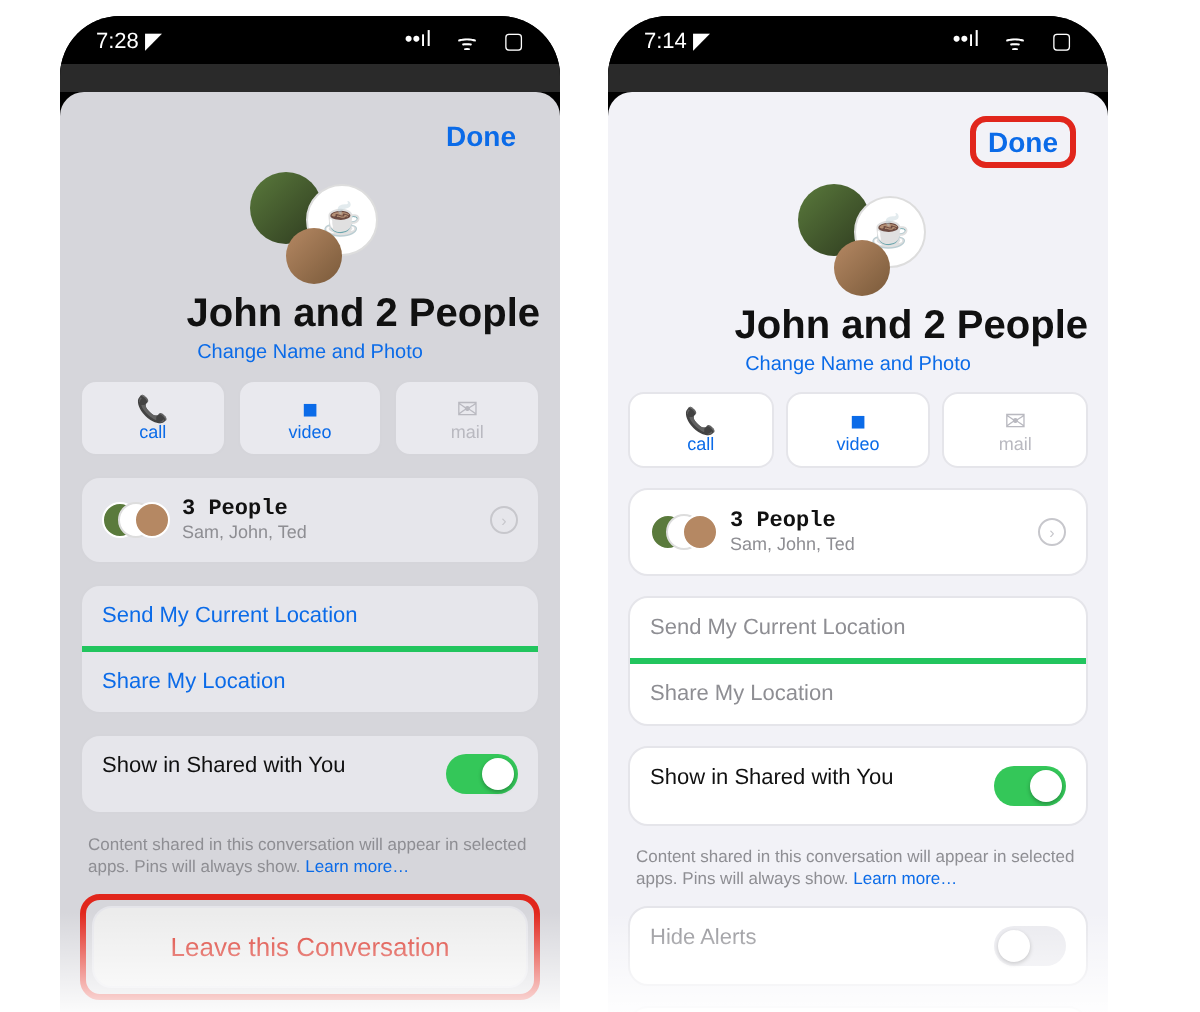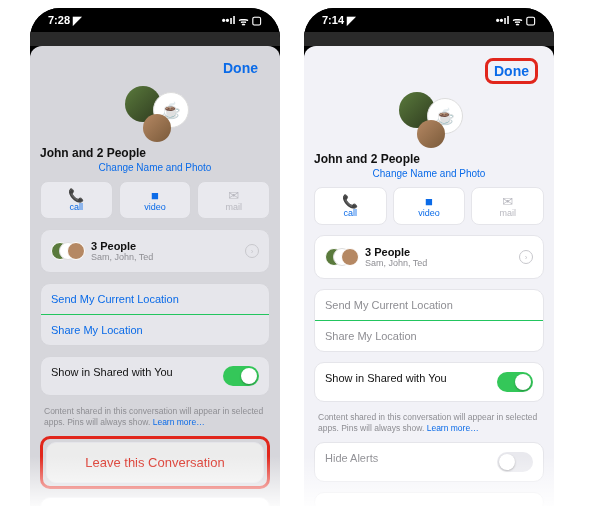--- a/index.html
+++ b/index.html
@@ -1,52 +1,52 @@
 <!DOCTYPE html>
 <html><head>
 <meta charset="utf-8">
 <style>
   * { box-sizing: border-box; margin: 0; padding: 0; font-family: -apple-system, "Helvetica Neue", Arial, sans-serif; }
   body { background: #fff; width: 600px; height: 506px; overflow: hidden; position: relative; }
   .stage { display: flex; gap: 24px; padding: 8px 30px; }
   .phone { width: 250px; background: #000; border-radius: 30px; overflow: hidden; position: relative; }
-  .statusbar { height: 24px; background: #000; color: #fff; display: flex; justify-content: space-between; align-items: center; padding: 0 18px; font-size: 11px; font-weight: 700; }
-  .status-right { display: flex; gap: 3px; align-items: center; justify-content: flex-end; }
+  .statusbar { height: 24px; background: #000; color: #fff; display: flex; justify-content: space-between; align-items: center; padding: 0 18px; font-size: 11px; font-weight: 400; }
+  .status-right { display: flex; gap: 13px; align-items: center; justify-content: flex-end; }
   .sheet-out { background: #000; }
   .sheet-back { height: 14px; background: #2a2a2a; }
   .sheet { background: #f2f2f7; border-radius: 12px 12px 0 0; padding: 8px 10px 0 10px; min-height: 460px; position: relative; }
   .sheet.dimmed { background: #d6d6db; }
   .nav { display: flex; justify-content: flex-end; padding: 4px 6px; }
   .done { color: #0b6be8; font-size: 14px; font-weight: 600; padding: 2px 6px; }
   .emph-red { border: 3px solid #e1261c; border-radius: 8px; }
   .avatars { margin: 4px auto 4px auto; width: 72px; height: 56px; position: relative; }
   .avatar-big { width: 36px; height: 36px; border-radius: 50%; position: absolute; }
   .a1 { left: 6px; top: 0; background: linear-gradient(135deg,#5a7a3c,#2e3a1f); }
   .a2 { right: 2px; top: 6px; background: #fff; border:1px solid #ddd; display:flex; align-items:center; justify-content:center; font-size:16px; }
   .a3 { width: 28px; height: 28px; left: 24px; top: 28px; background: linear-gradient(135deg,#b58863,#7a5a3a); }
-  .title { text-align: left; font-size: 12px; font-weight: 700; color: #111; margin-top: 4px; }
+  .title { text-align: right; font-size: 20px; font-weight: 700; color: #111; margin-top: 4px; }
   .subtitle { text-align: center; font-size: 10px; color: #0b6be8; margin-top: 2px; margin-bottom: 8px; }
   .action-row { display: flex; gap: 6px; margin-bottom: 10px; }
   .action-btn { flex: 1; background: #fff; border: 1px solid #e5e5ea; border-radius: 8px; height: 38px; display: flex; flex-direction: column; align-items: center; justify-content: center; font-size: 9px; color: #0b6be8; }
   .dimmed .action-btn { background: #e9e9ee; border-color: #d5d5da; }
   .action-btn.disabled { color: #b9b9c0; }
   .action-icon { font-size: 13px; line-height: 1; }
   .group { background: #fff; border: 1px solid #e5e5ea; border-radius: 10px; overflow: hidden; margin-bottom: 10px; }
   .dimmed .group { background: #e6e6eb; border-color: #d5d5da; }
   .row { padding: 9px 10px; font-size: 11px; color: #111; display: flex; align-items: flex-start; position: relative; }
-  .row + .row { border-top: 1px solid #22c55e; }
+  .row + .row { border-top: 3px solid #22c55e; }
   .row .link { color: #0b6be8; }
   .row .muted { color: #8e8e93; }
   .people-row { display:flex; align-items:center; }
   .mini-avs { width: 34px; height: 24px; position: relative; margin-right: 6px; }
   .mav { width: 18px; height: 18px; border-radius: 50%; position: absolute; border: 1.5px solid #fff; }
   .m1 { left:0; top:3px; background:#5a7a3c; }
   .m2 { left:8px; top:3px; background:#fff; border-color:#ddd; }
   .m3 { left:16px; top:3px; background:#b58863; }
-  .people-txt .h { font-size: 11px; font-weight:600; }
+  .people-txt .h { font-size: 11px; font-weight:600;font-family:Liberation Mono, monospace; }
   .people-txt .s { font-size: 9px; color:#8e8e93; }
   .disclosure { margin-left:auto; width:14px; height:14px; border:1px solid #c7c7cc; border-radius:50%; display:flex; align-items:center; justify-content:center; font-size:8px; color:#c7c7cc; }
   .switch { width: 36px; height: 20px; border-radius: 10px; position: relative; margin-left: auto; }
   .switch.on { background:#34c759; }
   .switch.off { background:#e9e9ee; }
   .knob { width:16px; height:16px; border-radius:50%; background:#fff; position:absolute; top:2px; box-shadow:0 1px 2px rgba(0,0,0,0.3); }
   .switch.on .knob { right:2px; }
   .switch.off .knob { left:2px; }
   .infotext { font-size: 8.5px; color:#8e8e93; padding: 0 4px 8px 4px; line-height:1.3; }
   .infotext .lm { color:#0b6be8; }

